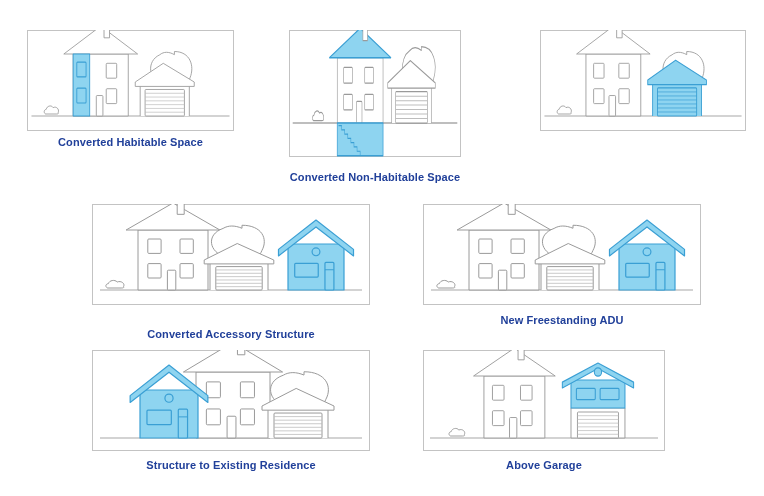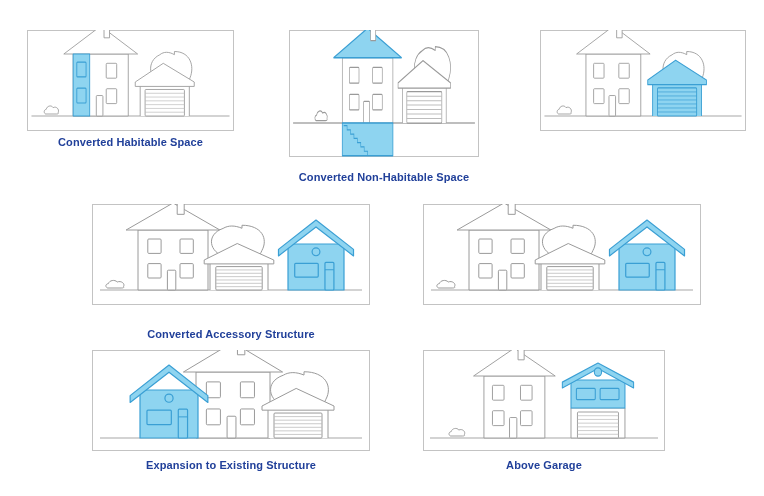--- a/index.html
+++ b/index.html
@@ -88,21 +88,21 @@
           <line x1="158.6" y1="74.63428571428571" x2="211.4" y2="74.63428571428571" stroke="#bdbdbd" stroke-width="0.8"></line>
           <line x1="158.6" y1="78.42285714285714" x2="211.4" y2="78.42285714285714" stroke="#bdbdbd" stroke-width="0.8"></line>
           <line x1="158.6" y1="82.21142857142857" x2="211.4" y2="82.21142857142857" stroke="#bdbdbd" stroke-width="0.8"></line>
         </g>
         <g>
           <path fill="#ffffff" stroke="#9a9a9a" stroke-width="1" stroke-linejoin="round" d="M24.950000000000003,84 c-2.55,-0.85 -2.55,-4.25 0.85,-4.675 c0.85,-3.4 6.8,-4.675 9.35,-1.7 c4.25,-1.7 8.5,1.7 6.8,4.675 c0.85,1.7 -0.85,1.7 -2.55,1.7 z"></path>
         </g>
       </svg>
       <div class="panel-caption" style="top: 106px;">Converted Habitable Space</div>
     </div>
-    <div class="panel" style="left: 289px; top: 30px; width: 190px; height: 157px;">
+    <div class="panel" style="left: 289px; top: 30px; width: 172px; height: 157px;">
       <div class="panel-frame" style="height: 127px;"></div>
       <svg viewBox="0 0 278 101" preserveAspectRatio="none" width="198" height="127" class="panel-figure" style="height: 127px;">
         <line x1="6" y1="74" x2="272" y2="74" stroke="#a8a8a8" stroke-width="1.2"></line>
         <g>
           <rect fill="#ffffff" stroke="#9a9a9a" stroke-width="1" stroke-linejoin="round" x="78" y="22" width="74" height="52"></rect>
           <path fill="#8ed4f0" stroke="#3a9fd4" stroke-width="1.2" stroke-linejoin="round" d="M65.42,22 L115,-1.4000000000000021 L164.58,22 Z"></path>
           <rect fill="#ffffff" stroke="#9a9a9a" stroke-width="1" stroke-linejoin="round" x="119.44" y="-10.240000000000002" width="7.4" height="18.668"></rect>
           <line x1="119.44" y1="-3.146160000000002" x2="126.84" y2="-3.146160000000002" stroke="#9a9a9a" stroke-width="1"></line>
           <rect fill="#ffffff" stroke="#9a9a9a" stroke-width="1" stroke-linejoin="round" x="88.36" y="29.8" width="14.06" height="12.48" rx="1"></rect>
           <rect fill="#ffffff" stroke="#9a9a9a" stroke-width="1" stroke-linejoin="round" x="122.4" y="29.8" width="14.06" height="12.48" rx="1"></rect>
@@ -249,20 +249,21 @@
           <path fill="#8ed4f0" stroke="#3a9fd4" stroke-width="1.2" stroke-linejoin="round" d="M186.48,45.382 L224,16.08 L261.52,45.382 L261.52,51.96 L224,22.956999999999997 L186.48,51.96 Z"></path>
           <circle fill="#8ed4f0" stroke="#3a9fd4" stroke-width="1.2" stroke-linejoin="round" cx="224" cy="47.82" r="3.91"></circle>
           <rect fill="#8ed4f0" stroke="#3a9fd4" stroke-width="1.2" stroke-linejoin="round" x="202.72" y="59.32" width="23.52" height="13.799999999999999" rx="1"></rect>
           <rect fill="#8ed4f0" stroke="#3a9fd4" stroke-width="1.2" stroke-linejoin="round" x="232.96" y="58.400000000000006" width="8.96" height="27.599999999999998" rx="1"></rect>
           <line x1="232.96" y1="65.76" x2="241.92" y2="65.76" stroke="#3a9fd4" stroke-width="1"></line>
         </g>
         <g>
           <path fill="#ffffff" stroke="#9a9a9a" stroke-width="1" stroke-linejoin="round" d="M15.6,84 c-2.4000000000000004,-0.8 -2.4000000000000004,-4 0.8,-4.4 c0.8,-3.2 6.4,-4.4 8.8,-1.6 c4,-1.6 8,1.6 6.4,4.4 c0.8,1.6 -0.8,1.6 -2.4000000000000004,1.6 z"></path>
         </g>
       </svg>
+      <div class="panel-caption" style="top: 110px;">New Freestanding ADU</div>
     </div>
     <div class="panel" style="left: 92px; top: 350px; width: 278px; height: 125px;">
       <div class="panel-frame" style="height: 101px;"></div>
       <svg viewBox="0 0 278 101" preserveAspectRatio="none" width="278" height="101" class="panel-figure" style="height: 101px;">
         <line x1="8" y1="88" x2="270" y2="88" stroke="#a8a8a8" stroke-width="1.2"></line>
         <g>
           <rect fill="#ffffff" stroke="#9a9a9a" stroke-width="1" stroke-linejoin="round" x="104" y="22" width="74" height="66"></rect>
           <path fill="#ffffff" stroke="#9a9a9a" stroke-width="1" stroke-linejoin="round" d="M91.42,22 L141,-7.699999999999999 L190.58,22 Z"></path>
           <rect fill="#ffffff" stroke="#9a9a9a" stroke-width="1" stroke-linejoin="round" x="145.44" y="-18.92" width="7.4" height="23.694000000000003"></rect>
           <line x1="145.44" y1="-9.91628" x2="152.84" y2="-9.91628" stroke="#9a9a9a" stroke-width="1"></line>
@@ -289,21 +290,21 @@
         </g>
         <g>
           <rect fill="#8ed4f0" stroke="#3a9fd4" stroke-width="1.2" stroke-linejoin="round" x="48" y="40" width="58" height="48"></rect>
           <path fill="#8ed4f0" stroke="#3a9fd4" stroke-width="1.2" stroke-linejoin="round" d="M38.14,45.616 L77,15.04 L115.86,45.616 L115.86,52.480000000000004 L77,22.215999999999998 L38.14,52.480000000000004 Z"></path>
           <circle fill="#8ed4f0" stroke="#3a9fd4" stroke-width="1.2" stroke-linejoin="round" cx="77" cy="48.16" r="4.08"></circle>
           <rect fill="#8ed4f0" stroke="#3a9fd4" stroke-width="1.2" stroke-linejoin="round" x="54.96" y="60.16" width="24.36" height="14.399999999999999" rx="1"></rect>
           <rect fill="#8ed4f0" stroke="#3a9fd4" stroke-width="1.2" stroke-linejoin="round" x="86.28" y="59.2" width="9.28" height="28.799999999999997" rx="1"></rect>
           <line x1="86.28" y1="66.88" x2="95.56" y2="66.88" stroke="#3a9fd4" stroke-width="1"></line>
         </g>
       </svg>
-      <div class="panel-caption" style="top: 109px;">Expansion to Existing Structure</div>
+      <div class="panel-caption" style="top: 109px;">Structure to Existing Residence</div>
     </div>
     <div class="panel" style="left: 423px; top: 350px; width: 242px; height: 125px;">
       <div class="panel-frame" style="height: 101px;"></div>
       <svg viewBox="0 0 278 101" preserveAspectRatio="none" width="278" height="101" class="panel-figure" style="height: 101px;">
         <line x1="8" y1="88" x2="270" y2="88" stroke="#a8a8a8" stroke-width="1.2"></line>
         <g>
           <rect fill="#ffffff" stroke="#9a9a9a" stroke-width="1" stroke-linejoin="round" x="70" y="26" width="70" height="62"></rect>
           <path fill="#ffffff" stroke="#9a9a9a" stroke-width="1" stroke-linejoin="round" d="M58.1,26 L105,-1.9000000000000021 L151.9,26 Z"></path>
           <rect fill="#ffffff" stroke="#9a9a9a" stroke-width="1" stroke-linejoin="round" x="109.2" y="-12.440000000000003" width="7" height="22.258000000000003"></rect>
           <line x1="109.2" y1="-3.9819600000000026" x2="116.2" y2="-3.9819600000000026" stroke="#9a9a9a" stroke-width="1"></line>

